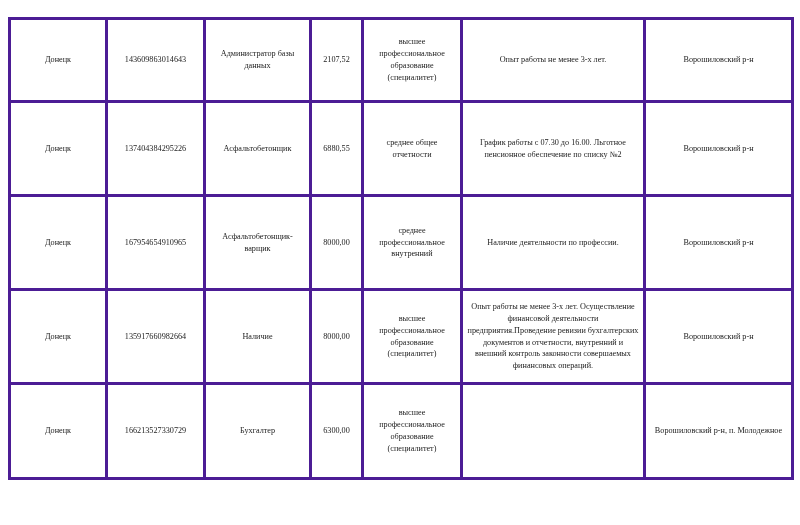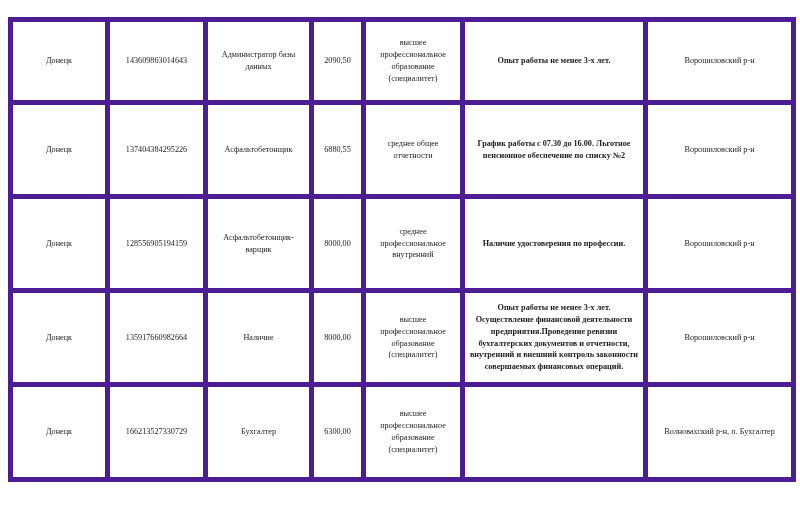--- a/index.html
+++ b/index.html
@@ -23,42 +23,41 @@
   }
   #vacancy-table {
     position: absolute;
     left: 8px;
     top: 17px;
     width: 783px;
     border-collapse: collapse;
     table-layout: fixed;
   }
   #vacancy-table td {
-    border: 5px solid #4c1d95;
+    border: 3px solid #4c1d95;
     vertical-align: middle;
     text-align: center;
     font-size: 8.2px;
     line-height: 1.45;
     padding: 2px 4px;
     color: #1c1c1c;
     font-family: "Liberation Serif", "DejaVu Serif", serif;
   }
   .col-city      { width: 97px; }
   .col-id        { width: 98px; }
   .col-title     { width: 106px; }
   .col-salary    { width: 52px; }
   .col-education { width: 99px; }
   .col-req       { width: 183px; }
   .col-district  { width: 148px; }
 
   td.cell-requirements {
     text-align: center;
     padding-left: 6px;
     padding-right: 6px;
-    font-weight: bold;
   }
   td.cell-district {
     text-align: center;
   }
   tr.row-vacancy { height: 94px; }
   tr.row-vacancy.row-first { height: 83px; }
   tr.row-vacancy.row-last  { height: 95px; }
   .cell-text {
     display: block;
     white-space: pre-line;
@@ -84,21 +83,21 @@
         <td class="cell-city">
             <span class="cell-text">Донецк</span>
           </td>
         <td class="cell-id">
             <span class="cell-text">143609863014643</span>
           </td>
         <td class="cell-title">
             <span class="cell-text">Администратор базы данных</span>
           </td>
         <td class="cell-salary">
-            <span class="cell-text">2090,50</span>
+            <span class="cell-text">2107,52</span>
           </td>
         <td class="cell-education">
             <span class="cell-text">высшее профессиональное образование (специалитет)</span>
           </td>
         <td class="cell-requirements">
             <span class="cell-text">Опыт работы не менее 3-х лет.</span>
           </td>
         <td class="cell-district">
             <span class="cell-text">Ворошиловский р-н</span>
           </td>
@@ -126,33 +125,33 @@
         <td class="cell-district">
             <span class="cell-text">Ворошиловский р-н</span>
           </td>
       </tr>
 
       <tr class="row-vacancy">
         <td class="cell-city">
             <span class="cell-text">Донецк</span>
           </td>
         <td class="cell-id">
-            <span class="cell-text">128556905194159</span>
+            <span class="cell-text">167954654910965</span>
           </td>
         <td class="cell-title">
             <span class="cell-text">Асфальтобетонщик-варщик</span>
           </td>
         <td class="cell-salary">
             <span class="cell-text">8000,00</span>
           </td>
         <td class="cell-education">
             <span class="cell-text">среднее профессиональное внутренний</span>
           </td>
         <td class="cell-requirements">
-            <span class="cell-text">Наличие удостоверения по профессии.</span>
+            <span class="cell-text">Наличие деятельности по профессии.</span>
           </td>
         <td class="cell-district">
             <span class="cell-text">Ворошиловский р-н</span>
           </td>
       </tr>
 
       <tr class="row-vacancy">
         <td class="cell-city">
             <span class="cell-text">Донецк</span>
           </td>
@@ -189,19 +188,19 @@
         <td class="cell-salary">
             <span class="cell-text">6300,00</span>
           </td>
         <td class="cell-education">
             <span class="cell-text">высшее профессиональное образование (специалитет)</span>
           </td>
         <td class="cell-requirements">
             <span class="cell-text"></span>
           </td>
         <td class="cell-district">
-            <span class="cell-text">Волновахский р-н, п. Бухгалтер</span>
+            <span class="cell-text">Ворошиловский р-н, п. Молодежное</span>
           </td>
       </tr>
 
     </tbody>
   </table>
 </div>
 
 </body></html>

